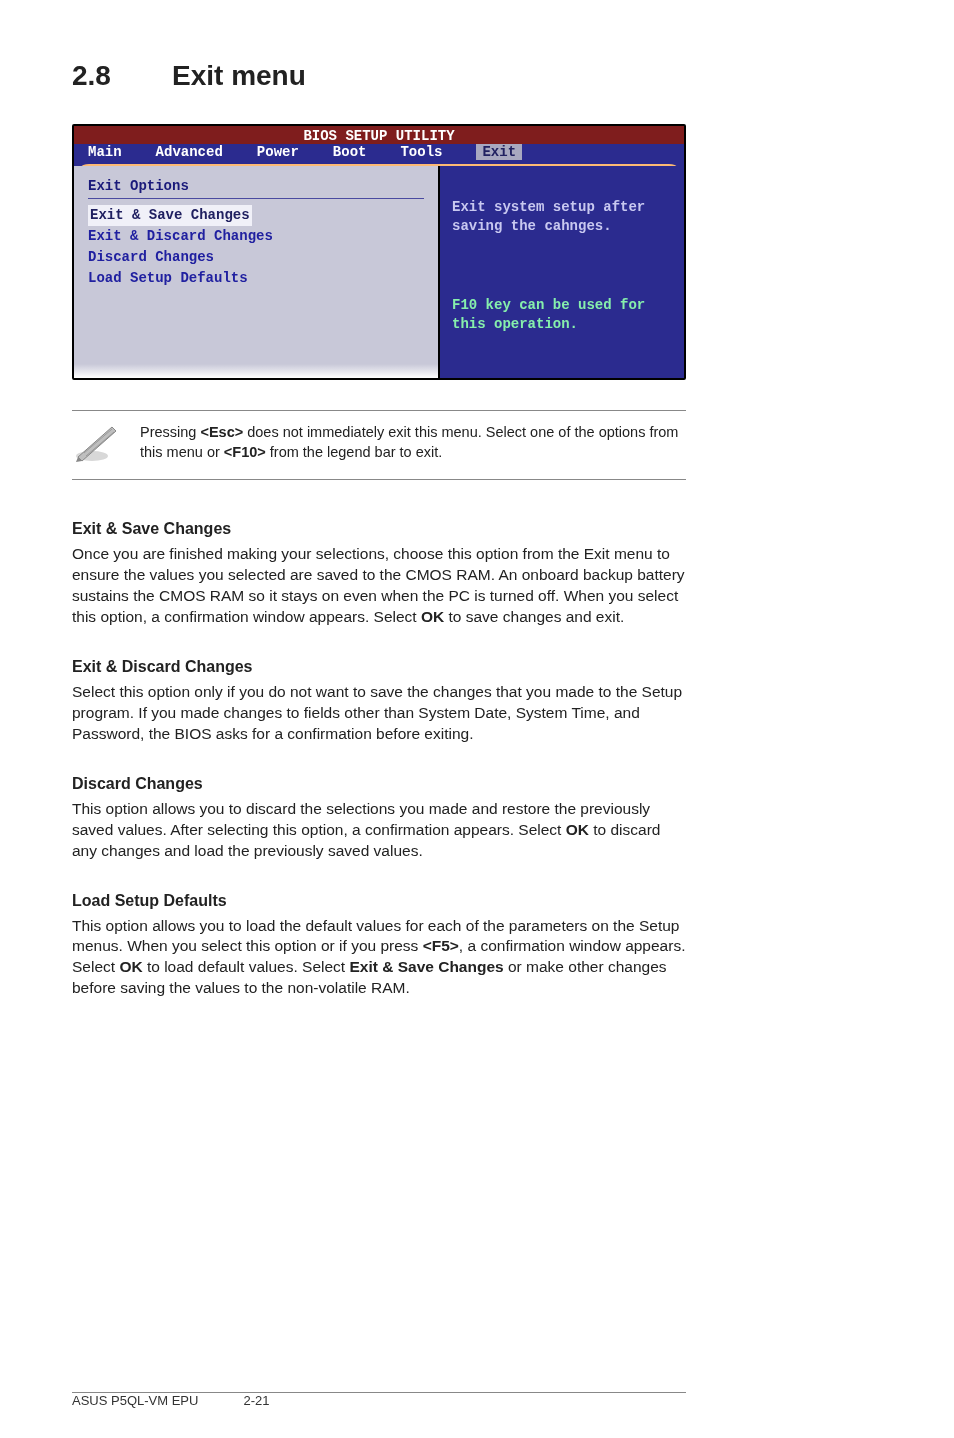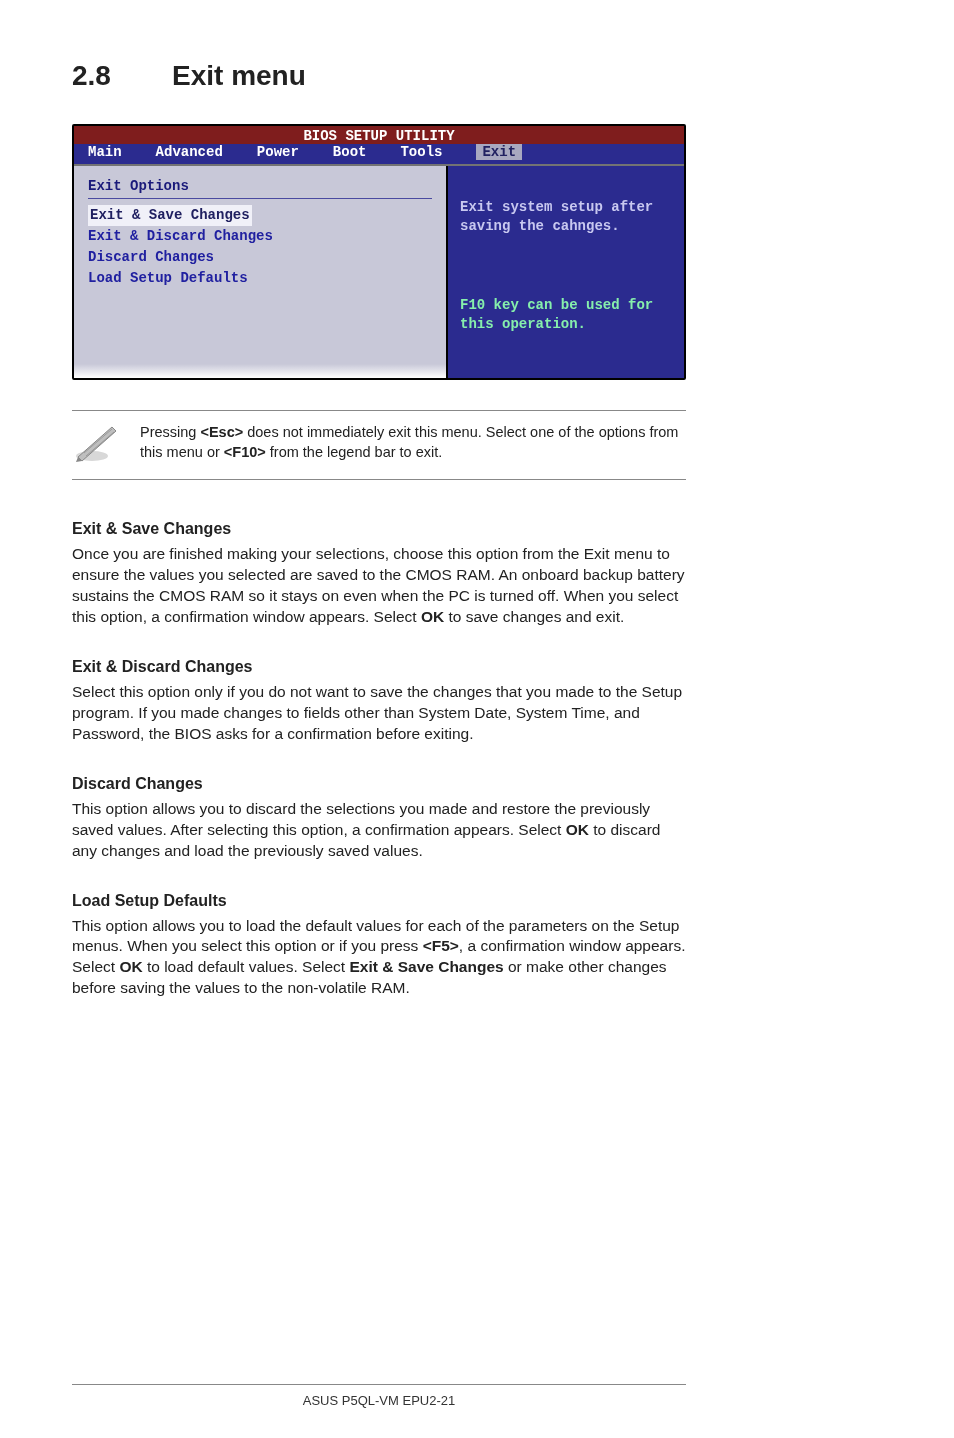--- a/index.html
+++ b/index.html
@@ -61,21 +61,22 @@
   .bios-tab {
     color: #fff;
   }
   .bios-tab.active {
     background: #a8a8c0;
     color: #202060;
     padding: 0 6px;
   }
   .bios-body {
     display: flex;
-    border-top: 2px solid #737373;
+    border-top: 2px solid #fdba74;
+    border-radius: 15px;
   }
   .bios-left {
     flex: 1;
     background: #c8c8d8;
     color: #202060;
     padding: 12px 14px 30px 14px;
     position: relative;
     border-right: 2px solid #000;
   }
   .bios-left::after {
@@ -102,21 +103,21 @@
   .bios-item.selected {
     background: #f0f0f8;
     color: #202060;
     display: inline-block;
     padding: 0 2px;
   }
   .bios-right {
     width: 220px;
     background: #2b2b8f;
     color: #c8c8f0;
-    padding: 12px 4px 24px 12px;
+    padding: 12px 12px 24px 12px;
     font-weight: bold;
     line-height: 1.4;
     white-space: pre-line;
   }
   .bios-right-yellow {
     color: #86efac;
   }
   
   .note-row {
     display: flex;
@@ -138,25 +139,25 @@
   }
   
   h3.sub-title {
     font-size: 16px;
     font-weight: bold;
     margin: 16px 0 6px 0;
   }
   .footer {
     margin-top: auto;
     display: flex;
-    justify-content: center;
+    justify-content: flex-start;
     border-top: 1px solid #888;
-    padding-top: 8px;
     font-size: 13px;
     color: #333;
+    gap: 45px;
   }
   b { font-weight: bold; }
   .spacer-info { display: inline; }
 </style>
 </head>
 <body>
 
 <div class="page">
 
   <h1 class="section-title">

